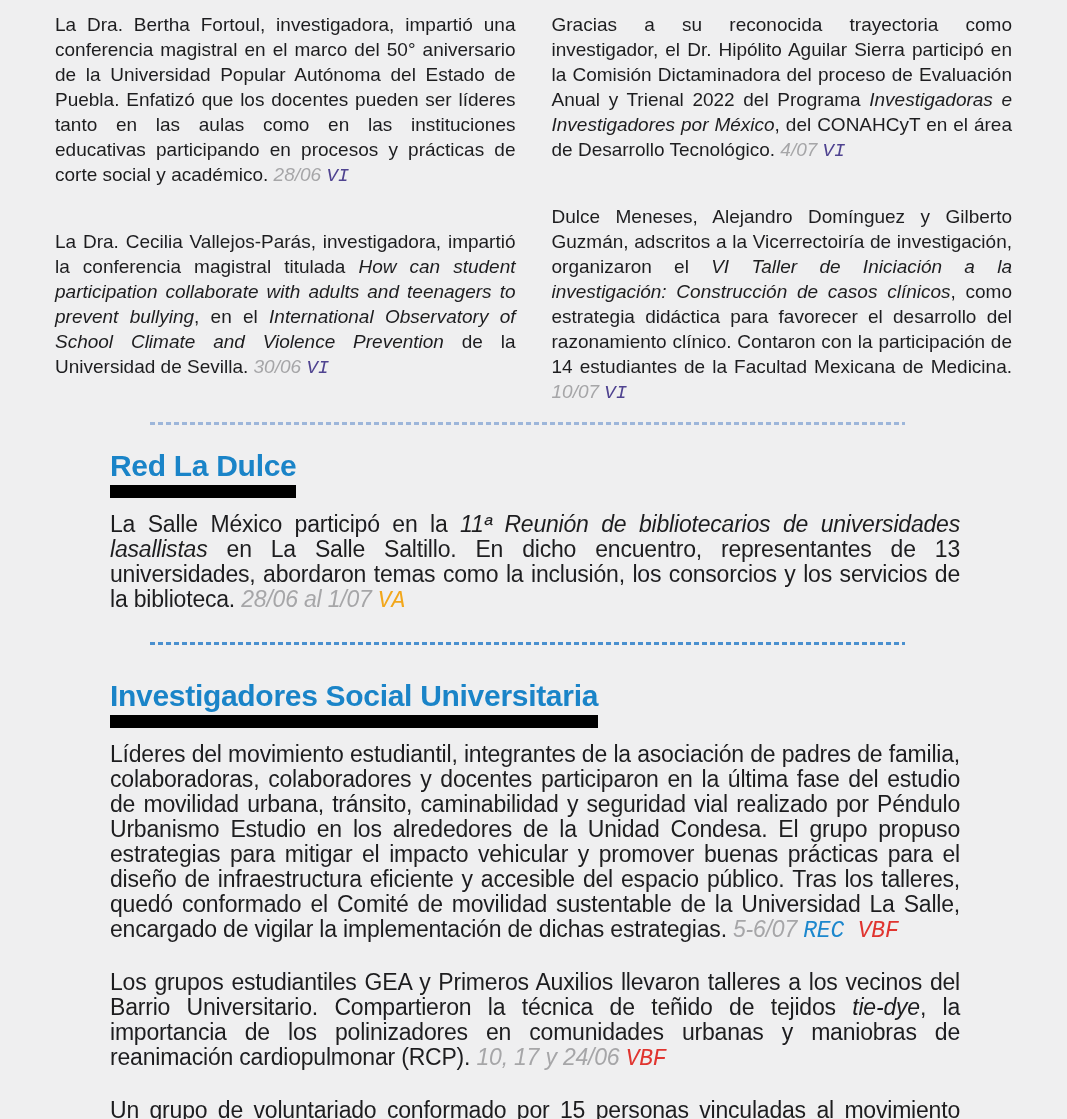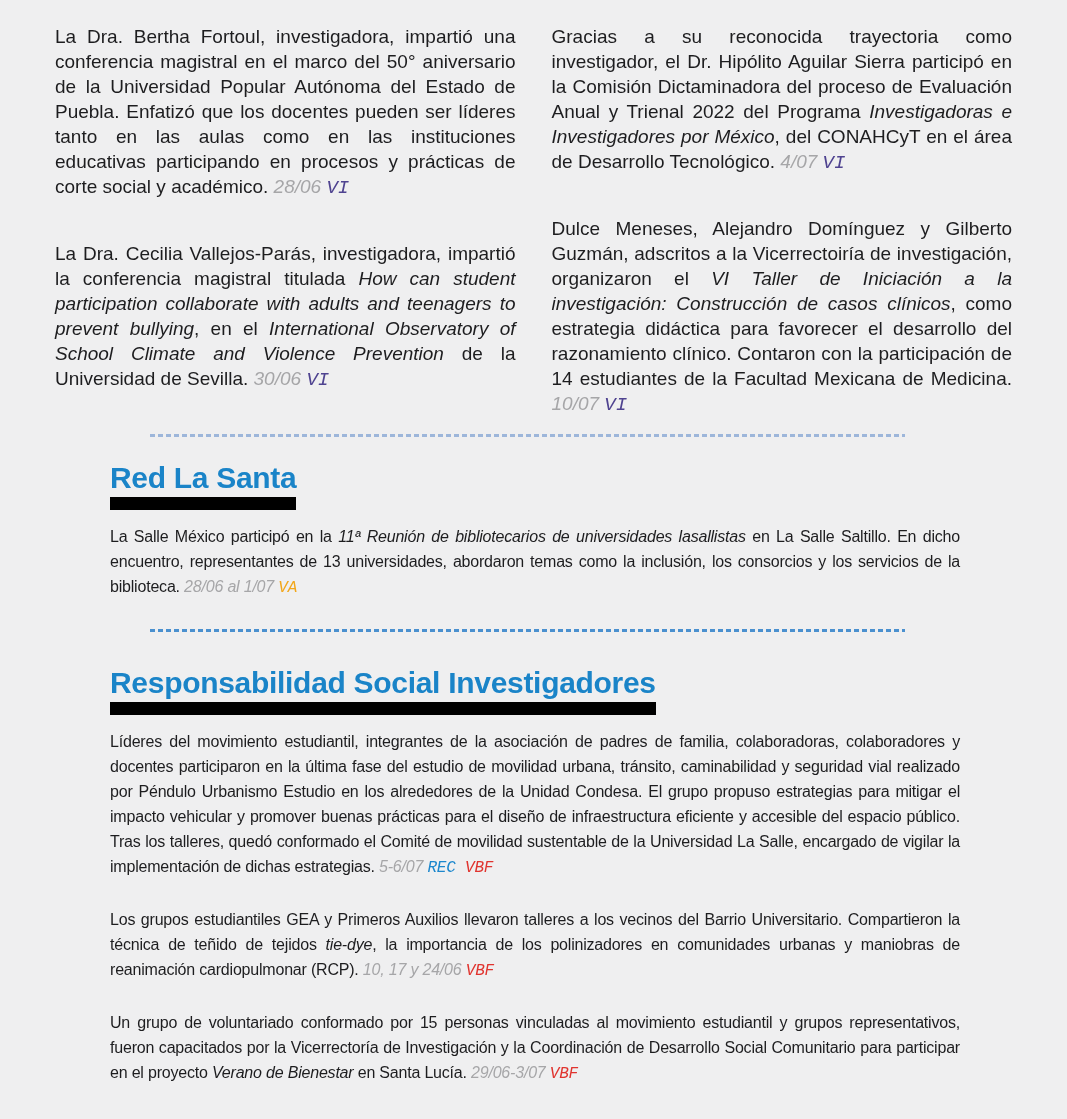--- a/index.html
+++ b/index.html
@@ -18,21 +18,21 @@
   html,body{margin:0;padding:0;}
   body{
     width:1067px;height:1119px;overflow:hidden;
     background:var(--page-bg);
     color:var(--text-color);
     font-family:"Liberation Sans", sans-serif;
   }
   .page{width:1067px;height:1119px;position:relative;}
 
   
-  .cols{display:flex;gap:36px;padding:24px 55px 0 55px;}
+  .cols{display:flex;gap:36px;padding:12px 55px 0 55px;}
   .col{flex:1;min-width:0;}
   .news{
     margin:0;
     font-size:19px;
     line-height:25px;
     text-align:justify;
   }
   .col .news + .news{margin-top:40px;}
 
   
@@ -66,21 +66,21 @@
     line-height:33px;
     font-weight:bold;
     letter-spacing:-0.3px;
     color:var(--heading-blue);
   }
   .title-bar{
     height:13px;
     margin-top:3px;
     background:var(--bar-black);
   }
-  .section .news{display:block;margin-top:14px;font-size:16px;letter-spacing:-0.2px;}
+  .section .news{display:block;margin-top:14px;font-size:23px;letter-spacing:-0.2px;}
   .section .news + .news{margin-top:26px;}
   .divider--mid{margin-top:28px;}
 </style>
 </head>
 <body>
 
 <div class="page">
 
   <div class="cols">
     <div class="col">
@@ -90,31 +90,31 @@
     <div class="col">
       <p class="news"><span class="run-normal">Gracias a su reconocida trayectoria como investigador, el Dr. Hipólito Aguilar Sierra participó en la Comisión Dictaminadora del proceso de Evaluación Anual y Trienal 2022 del Programa </span><span class="run-italic">Investigadoras e Investigadores por México</span><span class="run-normal">, del CONAHCyT en el área de Desarrollo Tecnológico. </span><span class="run-date">4/07 </span><span class="run-tag tag-vi">VI</span></p>
       <p class="news"><span class="run-normal">Dulce Meneses, Alejandro Domínguez y Gilberto Guzmán, adscritos a la Vicerrectoiría de investigación, organizaron el </span><span class="run-italic">VI Taller de Iniciación a la investigación: Construcción de casos clínicos</span><span class="run-normal">, como estrategia didáctica para favorecer el desarrollo del razonamiento clínico. Contaron con la participación de 14 estudiantes de la Facultad Mexicana de Medicina. </span><span class="run-date">10/07 </span><span class="run-tag tag-vi">VI</span></p>
     </div>
   </div>
 
   <div class="divider divider--light"></div>
 
   <section class="section section--first">
     <div class="title-wrap">
-      <h2 class="title">Red La Santa</h2>
+      <h2 class="title">Red La Dulce</h2>
       <div class="title-bar"></div>
     </div>
     <p class="news"><span class="run-normal">La Salle México participó en la </span><span class="run-italic">11ª Reunión de bibliotecarios de universidades lasallistas</span><span class="run-normal"> en La Salle Saltillo. En dicho encuentro, representantes de 13 universidades, abordaron temas como la inclusión, los consorcios y los servicios de la biblioteca. </span><span class="run-date">28/06 al 1/07 </span><span class="run-tag tag-va">VA</span></p>
   </section>
 
   <div class="divider divider--mid"></div>
 
   <section class="section section--second">
     <div class="title-wrap">
-      <h2 class="title">Responsabilidad Social Investigadores</h2>
+      <h2 class="title">Investigadores Social Universitaria</h2>
       <div class="title-bar"></div>
     </div>
     <p class="news"><span class="run-normal">Líderes del movimiento estudiantil, integrantes de la asociación de padres de familia, colaboradoras, colaboradores y docentes participaron en la última fase del estudio de movilidad urbana, tránsito, caminabilidad y seguridad vial realizado por Péndulo Urbanismo Estudio en los alrededores de la Unidad Condesa. El grupo propuso estrategias para mitigar el impacto vehicular y promover buenas prácticas para el diseño de infraestructura eficiente y accesible del espacio público. Tras los talleres, quedó conformado el Comité de movilidad sustentable de la Universidad La Salle, encargado de vigilar la implementación de dichas estrategias. </span><span class="run-date">5-6/07 </span><span class="run-tag tag-rec">REC </span><span class="run-tag tag-vbf">VBF</span></p>
     <p class="news"><span class="run-normal">Los grupos estudiantiles GEA y Primeros Auxilios llevaron talleres a los vecinos del Barrio Universitario. Compartieron la técnica de teñido de tejidos </span><span class="run-italic">tie-dye</span><span class="run-normal">, la importancia de los polinizadores en comunidades urbanas y maniobras de reanimación cardiopulmonar (RCP). </span><span class="run-date">10, 17 y 24/06 </span><span class="run-tag tag-vbf">VBF</span></p>
     <p class="news"><span class="run-normal">Un grupo de voluntariado conformado por 15 personas vinculadas al movimiento estudiantil y grupos representativos, fueron capacitados por la Vicerrectoría de Investigación y la Coordinación de Desarrollo Social Comunitario para participar en el proyecto </span><span class="run-italic">Verano de Bienestar</span><span class="run-normal"> en Santa Lucía. </span><span class="run-date">29/06-3/07 </span><span class="run-tag tag-vbf">VBF</span></p>
   </section>
 
 </div>
 
 </body></html>

